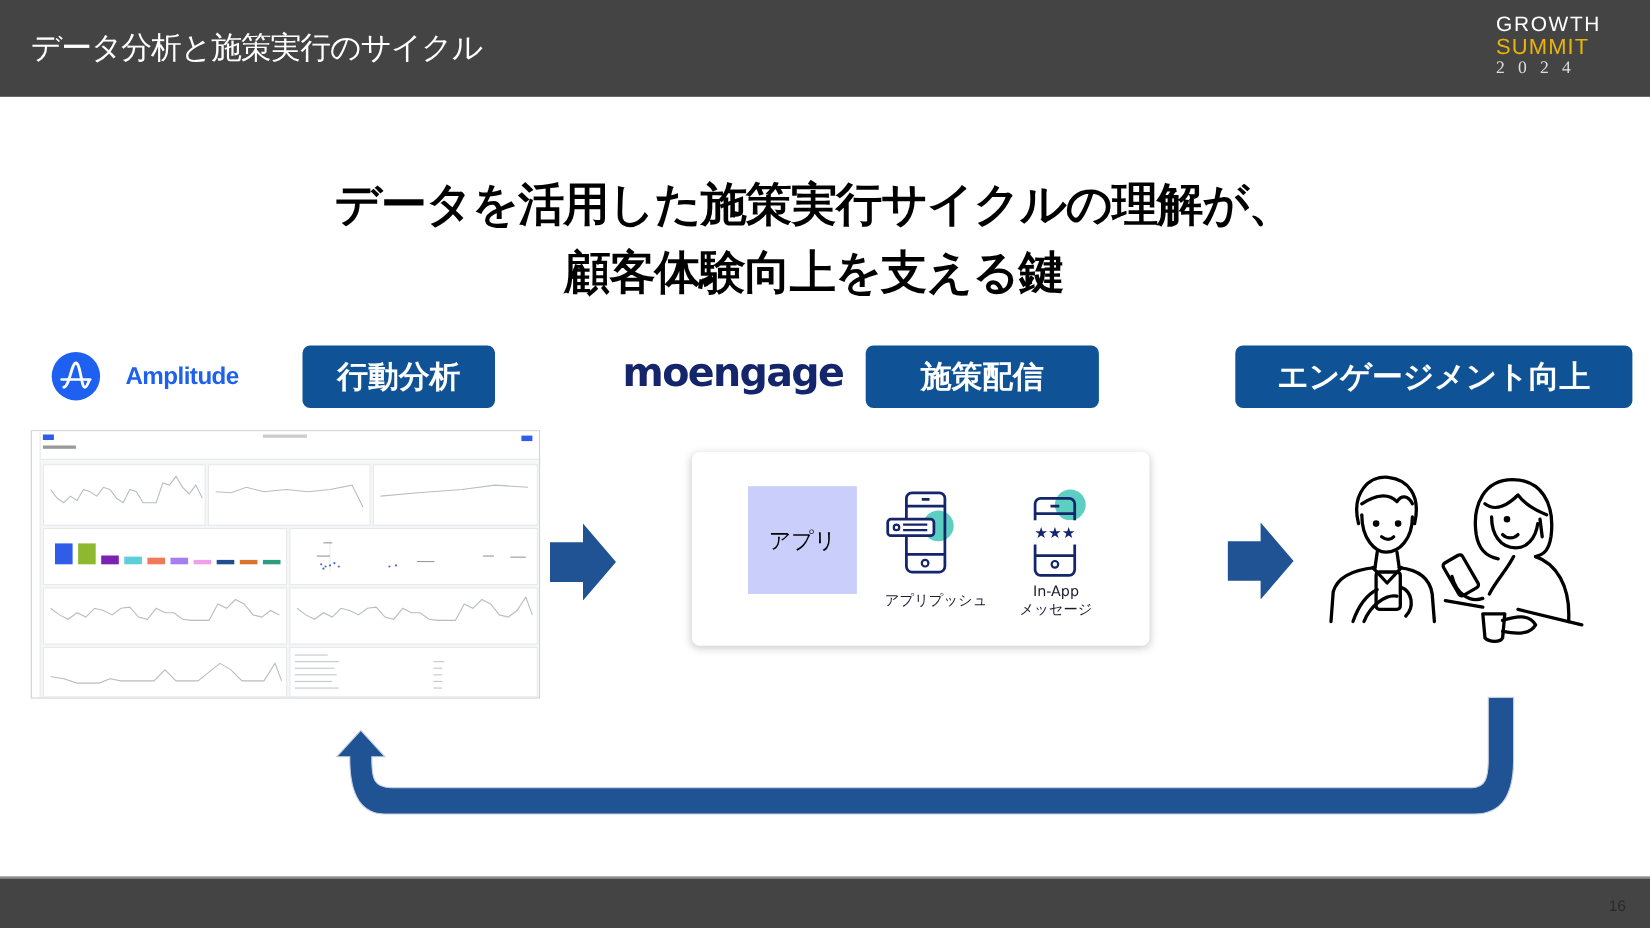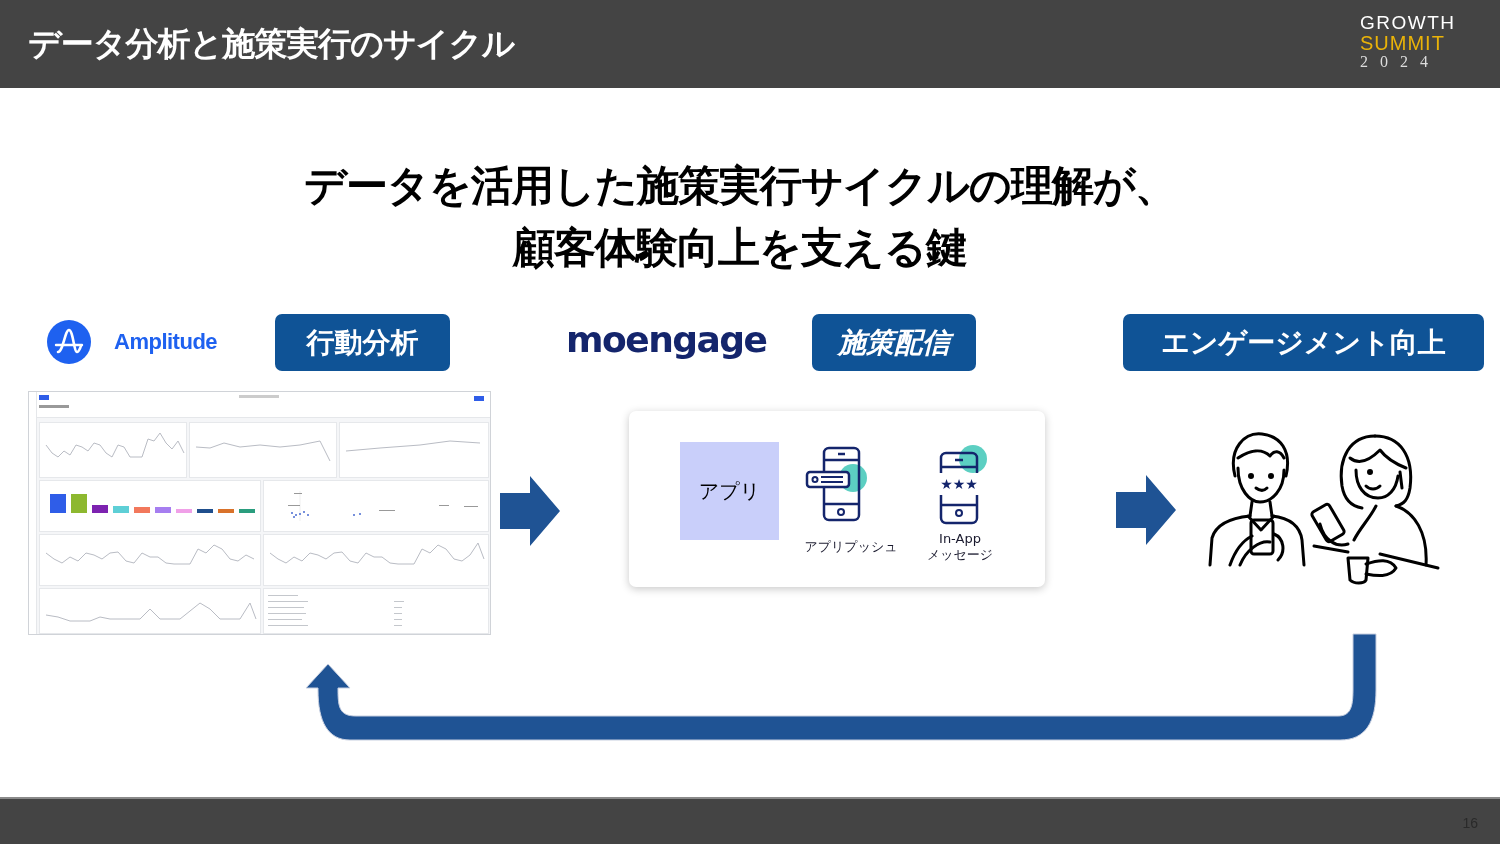--- a/index.html
+++ b/index.html
@@ -1,36 +1,36 @@
 <!DOCTYPE html>
 <html><head>
 <meta charset="utf-8">
 <style>
   * { box-sizing: border-box; margin: 0; padding: 0; }
   html, body { width: 1500px; height: 844px; overflow: hidden; background: #ffffff; }
   body { position: relative; font-family: "DejaVu Sans", "Liberation Sans", sans-serif; }
 
   .topbar { position: absolute; left: 0; top: 0; width: 1500px; height: 88px; background: #444444; }
-  .slide-title { position: absolute; left: 28px; top: 20px; color: #ffffff; font-size: 33px; font-weight: bold; letter-spacing: -1px; line-height: 48px; }
+  .slide-title { position: absolute; left: 28px; top: 20px; color: #ffffff; font-size: 28px; font-weight: normal; letter-spacing: -1px; line-height: 48px; }
   .brand { position: absolute; left: 1360px; top: 13px; width: 100px; text-align: left; }
   .brand .g { color: #ffffff; font-family: "Liberation Sans", sans-serif; font-size: 19px; letter-spacing: 1.5px; line-height: 20px; }
   .brand .s { color: #eab308; font-family: "Liberation Sans", sans-serif; font-size: 20px; letter-spacing: 1px; line-height: 20px; }
   .brand .y { color: #dddddd; font-family: Liberation Serif, serif; font-size: 16px; letter-spacing: 12px; line-height: 14px; margin-top: 2px; }
 
   .headline { position: absolute; left: 0; top: 155px; width: 1480px; text-align: center; font-size: 42px; font-weight: bold; color: #000000; line-height: 62px; letter-spacing: -1px; }
 
   .logo-amp { position: absolute; left: 47px; top: 320px; display: flex; align-items: center; }
   .amp-circle { width: 44px; height: 44px; border-radius: 50%; background: #1e61f0; display: flex; align-items: center; justify-content: center; }
   .amp-text { margin-left: 23px; color: #1e61f0; font-size: 22px; font-weight: bold; font-family: "Liberation Sans", sans-serif; letter-spacing: -0.5px; }
 
   .logo-moe { position: absolute; left: 566px; top: 318px; color: #14256c; font-size: 36px; font-weight: bold; font-family: "DejaVu Sans", sans-serif; letter-spacing: -1.5px; line-height: 44px; }
 
   .tag { position: absolute; height: 57px; background: #0f5396; border-radius: 7px; color: #ffffff; font-size: 28px; font-weight: bold; display: flex; align-items: center; justify-content: center; letter-spacing: 0px; }
   .tag1 { left: 275px; top: 314px; width: 175px; }
-  .tag2 { left: 812px; top: 314px; width: 164px; font-style: italic; }
+  .tag2 { left: 787px; top: 314px; width: 212px; }
   .tag3 { left: 1123px; top: 314px; width: 361px; }
 
   .dash { position: absolute; left: 28px; top: 391px; width: 463px; height: 244px; background: #f5f6f8; border: 1px solid #d0d3d8; overflow: hidden; }
   .dash .hdr { position: absolute; left: 0; top: 0; width: 100%; height: 26px; background: #ffffff; border-bottom: 1px solid #e5e7ea; }
   .dash .side { position: absolute; left: 0; top: 0; width: 8px; height: 100%; background: #ffffff; border-right: 1px solid #e5e7ea; }
   .panel { position: absolute; background: #ffffff; border: 1px solid #e6e8eb; }
 
   .arrow { position: absolute; }
   .card { position: absolute; left: 629px; top: 411px; width: 416px; height: 176px; background: #ffffff; border-radius: 7px; box-shadow: 0 2px 8px rgba(0,0,0,0.22); }
   .app-box { position: absolute; left: 51px; top: 31px; width: 99px; height: 98px; background: #c9cffa; display: flex; align-items: center; justify-content: center; font-size: 20px; color: #000000; }

